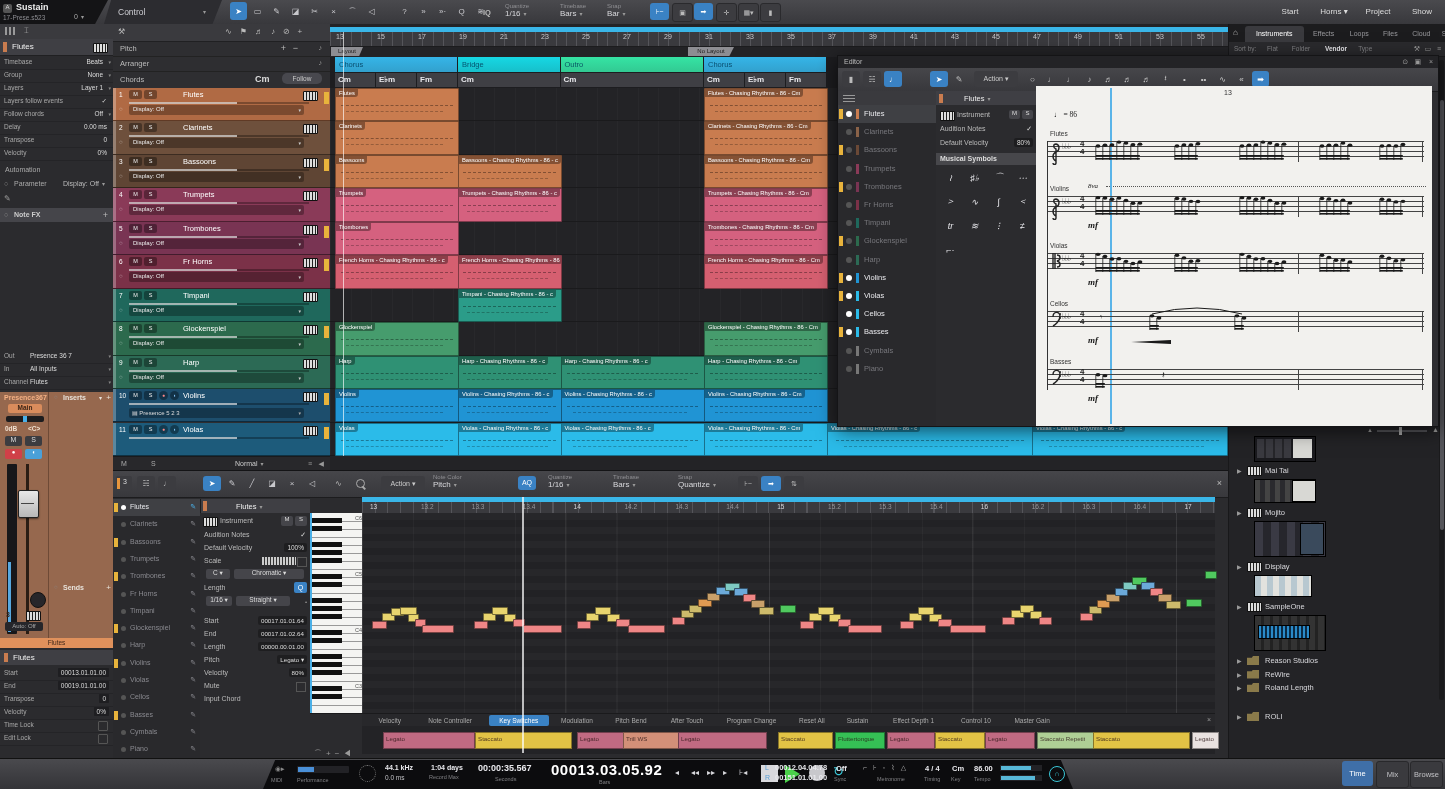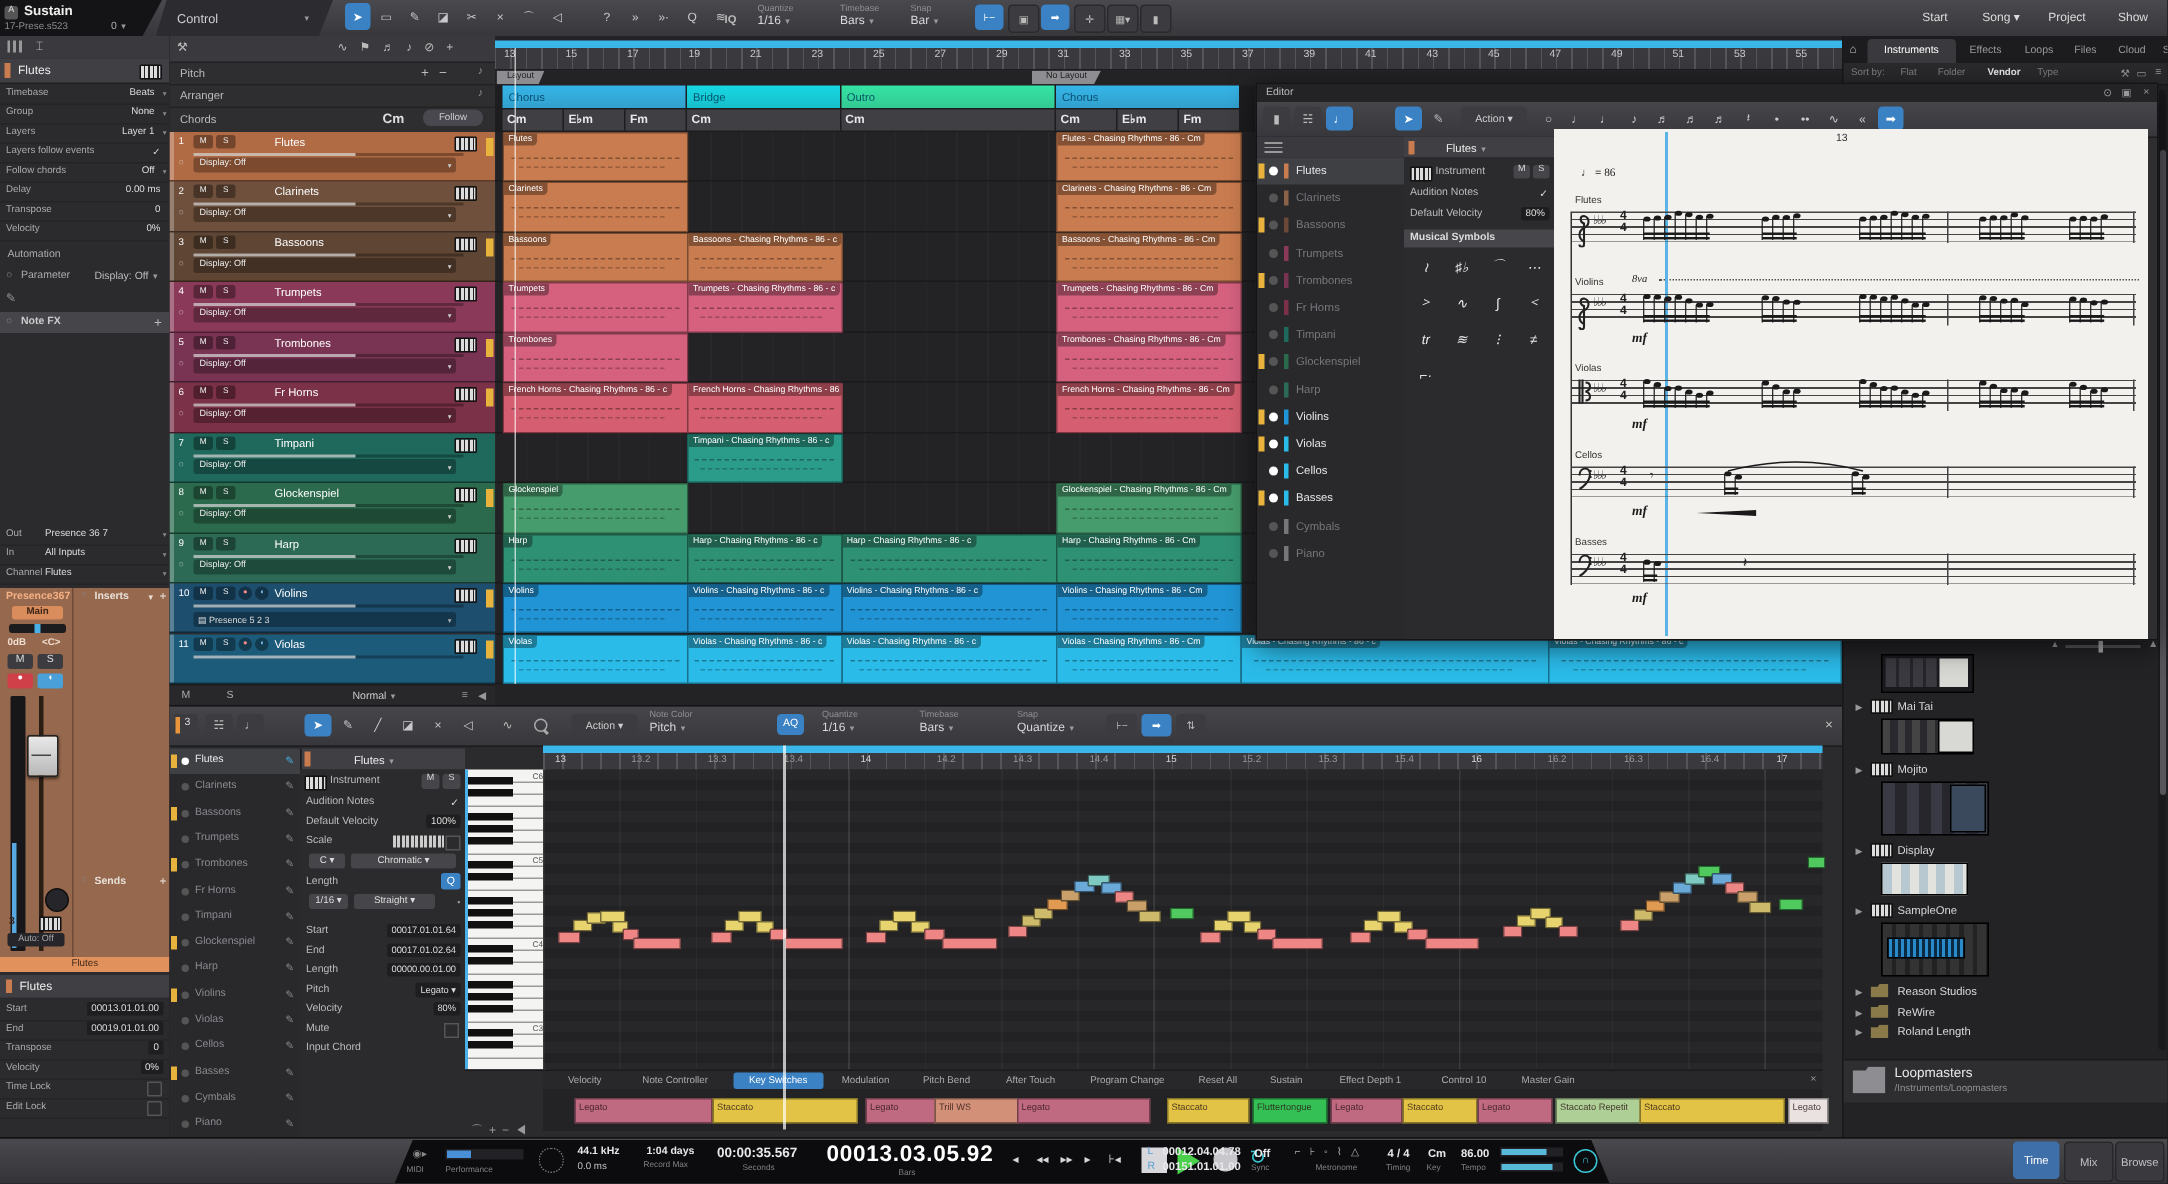--- a/index.html
+++ b/index.html
@@ -66,21 +66,21 @@
   <div id="tb-toggles" class="abs" style="left:650px;top:2px;height:20px;">
       <div style="position: absolute; left: 0px; top: 1px; width: 19px; height: 17px; font-size: 7px; display: flex; align-items: center; justify-content: center; border-radius: 3px; background: rgb(58, 130, 196); color: rgb(255, 255, 255);">⊦−</div>
       <div style="position: absolute; left: 22px; top: 1px; width: 19px; height: 17px; font-size: 7px; display: flex; align-items: center; justify-content: center; border-radius: 3px; background: rgb(60, 60, 64); color: rgb(187, 187, 187); border: 1px solid rgb(42, 42, 45);">▣</div>
       <div style="position: absolute; left: 44px; top: 1px; width: 19px; height: 17px; font-size: 7px; display: flex; align-items: center; justify-content: center; border-radius: 3px; background: rgb(58, 130, 196); color: rgb(255, 255, 255);">➡</div>
       <div style="position: absolute; left: 66px; top: 1px; width: 19px; height: 17px; font-size: 7px; display: flex; align-items: center; justify-content: center; border-radius: 3px; background: rgb(60, 60, 64); color: rgb(187, 187, 187); border: 1px solid rgb(42, 42, 45);">✛</div>
       <div style="position: absolute; left: 88px; top: 1px; width: 19px; height: 17px; font-size: 7px; display: flex; align-items: center; justify-content: center; border-radius: 3px; background: rgb(60, 60, 64); color: rgb(187, 187, 187); border: 1px solid rgb(42, 42, 45);">▦▾</div>
       <div style="position: absolute; left: 110px; top: 1px; width: 19px; height: 17px; font-size: 7px; display: flex; align-items: center; justify-content: center; border-radius: 3px; background: rgb(60, 60, 64); color: rgb(187, 187, 187); border: 1px solid rgb(42, 42, 45);">▮</div>
     </div>
   <div id="tb-right" class="abs" style="left:1270px;top:2px;height:20px;">
       <div style="position: absolute; left: 0px; top: 1px; width: 40px; height: 17px; font-size: 8px; display: flex; align-items: center; justify-content: center; color: rgb(221, 221, 221);">Start</div>
-      <div style="position: absolute; left: 44px; top: 1px; width: 40px; height: 17px; font-size: 8px; display: flex; align-items: center; justify-content: center; color: rgb(221, 221, 221);">Song ▾</div>
+      <div style="position: absolute; left: 44px; top: 1px; width: 40px; height: 17px; font-size: 8px; display: flex; align-items: center; justify-content: center; color: rgb(221, 221, 221);">Horns ▾</div>
       <div style="position: absolute; left: 88px; top: 1px; width: 40px; height: 17px; font-size: 8px; display: flex; align-items: center; justify-content: center; color: rgb(221, 221, 221);">Project</div>
       <div style="position: absolute; left: 132px; top: 1px; width: 40px; height: 17px; font-size: 8px; display: flex; align-items: center; justify-content: center; color: rgb(221, 221, 221);">Show</div>
     </div>
 </div>
 
 <div id="insp" class="reg" style="left:0;top:24px;width:113px;height:368px;background:#2b2b2e;border-right:1px solid #18181a;">
   <div class="abs" style="left:0;top:0;width:113px;height:15px;background:#3a3a3e;border-bottom:1px solid #202022;">
     <span class="lbl" style="left:5px;top:3px;width:10px;height:8px;background:repeating-linear-gradient(90deg,#999 0 2px,#3a3a3e 2px 4px);"></span>
     <span class="lbl" style="left:24px;top:2px;font-size:8px;color:#bbb;">⌶</span>
   </div>
@@ -1599,25 +1599,20 @@
         <span style="position: absolute; left: 8px; top: 3px; font-size: 6px; color: rgb(153, 153, 153);">▶</span>
         <span style="position: absolute; left: 18px; top: 2px; width: 12px; height: 9px; background: rgb(138, 122, 74); clip-path: polygon(0px 20%, 40% 20%, 50% 0px, 100% 0px, 100% 100%, 0px 100%);"></span>
         <span style="position: absolute; left: 36px; top: 2px; font-size: 7.5px; color: rgb(216, 216, 220);">Roland Length</span>
       </div>
       <div style="position: absolute; left: 0px; top: 274px; width: 217px; height: 13px;">
         <span style="position: absolute; left: 8px; top: 3px; font-size: 6px; color: rgb(153, 153, 153);">▶</span>
         <span style="position: absolute; left: 18px; top: 2px; width: 12px; height: 9px; background: rgb(138, 122, 74); clip-path: polygon(0px 20%, 40% 20%, 50% 0px, 100% 0px, 100% 100%, 0px 100%);"></span>
         <span style="position: absolute; left: 36px; top: 2px; font-size: 7.5px; color: rgb(216, 216, 220);">ROLI</span>
       </div>
     </div>
-  <div class="abs" style="left:0;top:682px;width:217px;height:28px;background:#2e2e31;border-top:1px solid #1a1a1c;">
-    <span class="lbl" style="left:6px;top:4px;width:22px;height:18px;background:#8d8d92;clip-path:polygon(0 15%,40% 15%,48% 0,100% 0,100% 100%,0 100%);"></span>
-    <span class="lbl" style="left:34px;top:3px;font-size:9px;color:#e8e8ec;">Loopmasters</span>
-    <span class="lbl" style="left:34px;top:15px;font-size:6.5px;color:#909094;">/Instruments/Loopmasters</span>
-  </div>
   <div class="abs" style="left:210px;top:36px;width:5px;height:640px;background:#1a1a1c;border-radius:2px;">
     <span class="abs" style="left:0.5px;top:40px;width:4px;height:430px;background:#55555a;border-radius:2px;"></span>
   </div>
 </div>
 
 <div id="tbar" class="reg" style="left:0;top:758px;width:1445px;height:31px;background:linear-gradient(#4a4a4e,#333337);border-top:1px solid #111;">
   <div class="abs" style="left:263px;top:1px;width:810px;height:29px;background:#0c0c0e;clip-path:polygon(1.5% 0,98.5% 0,100% 100%,0 100%);">
     <span class="lbl" style="left:12px;top:5px;font-size:7px;color:#888;">◉▸</span>
     <span class="lbl" style="left:8px;top:17px;font-size:5.5px;color:#808084;">MIDI</span>
     <div class="abs" style="left:34px;top:6px;width:52px;height:7px;background:#222226;border-radius:1px;">

